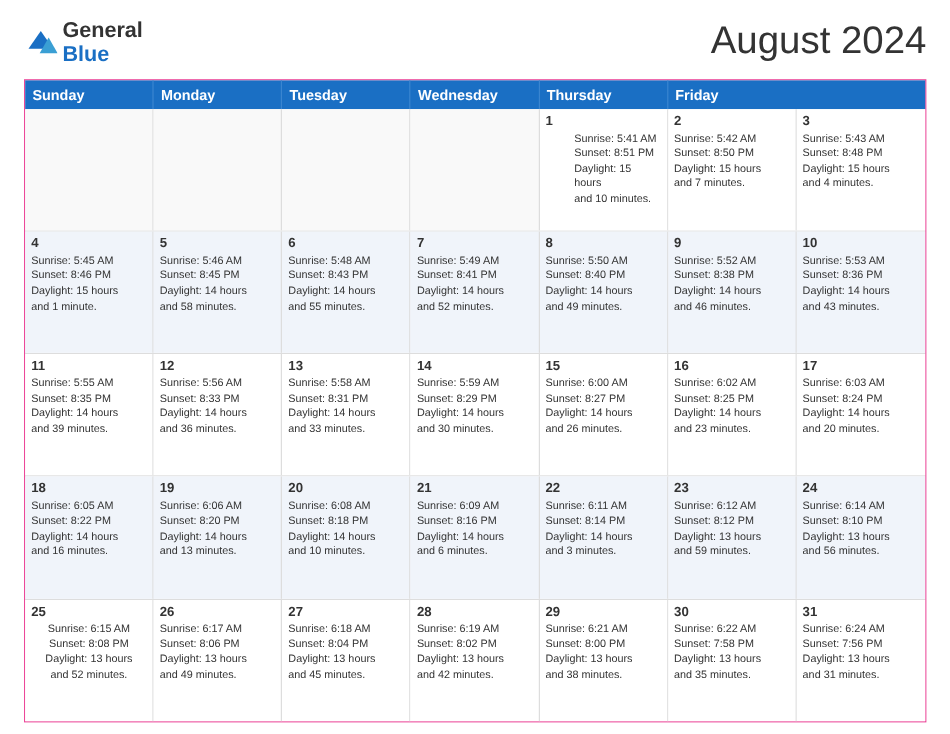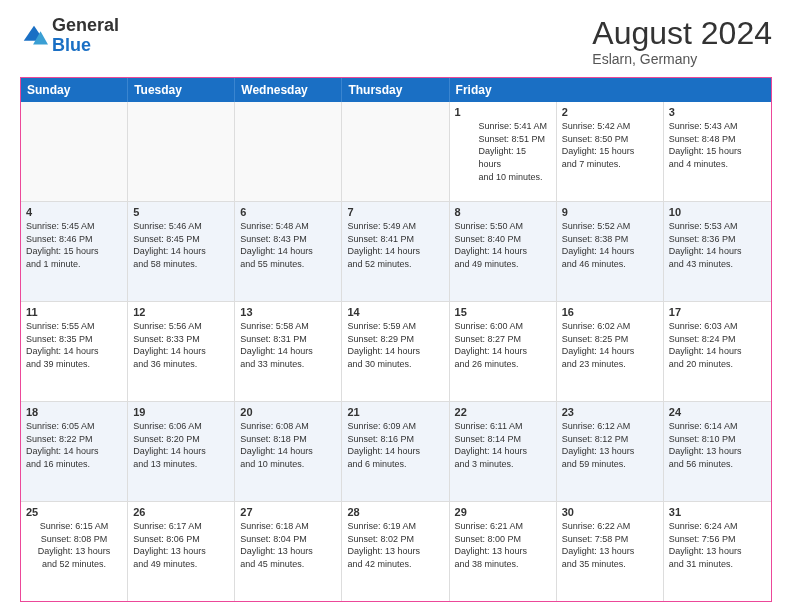--- a/index.html
+++ b/index.html
@@ -133,27 +133,27 @@
         <polygon points="15,4 26,20 4,20" fill="#1a6fc4"></polygon>
         <polygon points="22,10 30,24 14,24" fill="#3a9fd4"></polygon>
       </svg>
       <div class="logo-text">
         <span class="general">General</span><br>
         <span class="blue">Blue</span>
       </div>
     </div>
     <div class="title-block">
       <div class="month-year">August 2024</div>
-      <div class="location">Eslarn, Germany</div>
     </div>
   </div>
 
   <div class="calendar">
     <div class="day-headers">
       <div class="day-header">Sunday</div>
+      <div class="day-header">Monday</div>
       <div class="day-header">Tuesday</div>
       <div class="day-header">Wednesday</div>
       <div class="day-header">Thursday</div>
       <div class="day-header">Friday</div>
     </div>
     <div class="calendar-body" id="cal-body">
     <div class="week-row">
           <div class="day-cell empty"></div>
           <div class="day-cell empty"></div>
           <div class="day-cell empty"></div>

